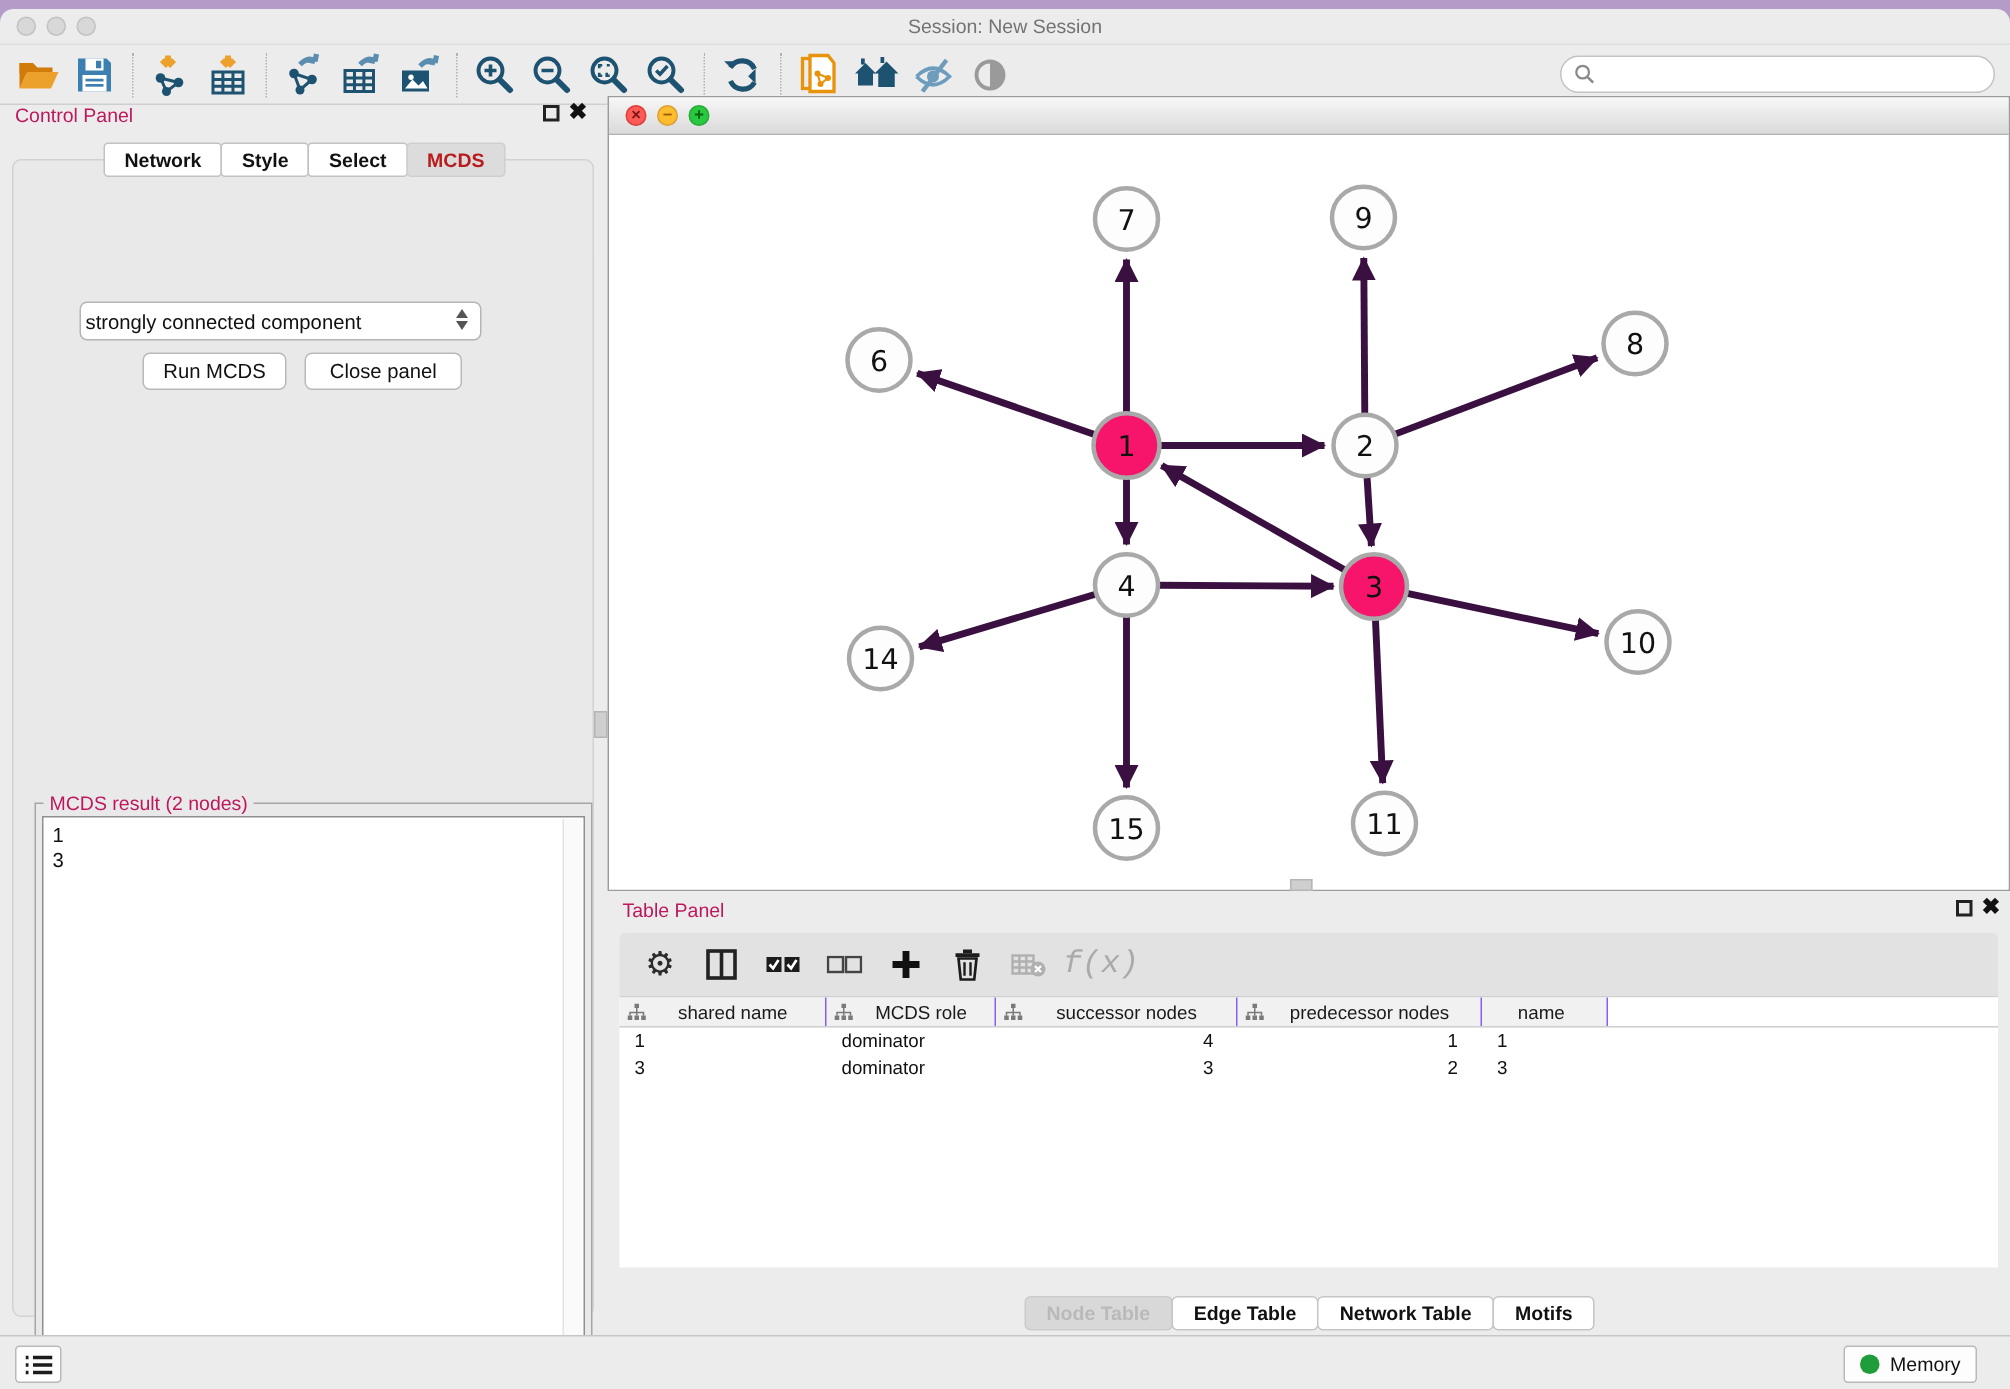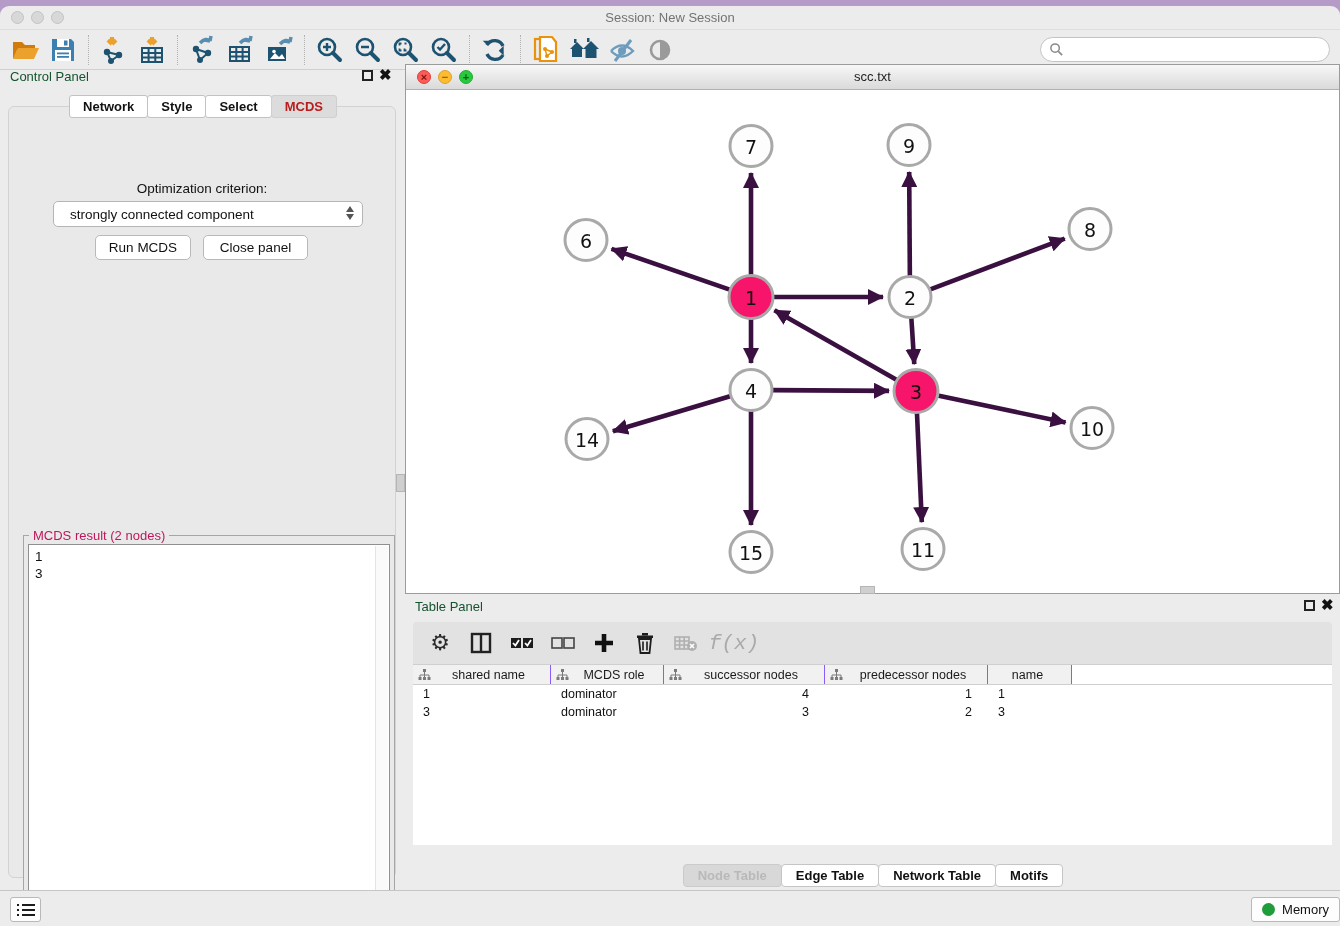--- a/index.html
+++ b/index.html
@@ -19,33 +19,33 @@
              border-top:1px solid #dedede; border-bottom:1px solid #cfcfcf;
              display:flex; align-items:center; padding-left:6px; }
   .ticon { width:38px; height:34px; display:flex; align-items:center; justify-content:center; cursor:default; }
   .tsep { width:1px; height:30px; border-left:1px dotted #b2b2b2; margin:0 6px; }
   .searchbox { position:absolute; right:10px; top:7px; width:290px; height:25px; background:#fff;
                border:1px solid #c3c3c3; border-radius:13px; display:flex; align-items:center; padding-left:8px; }
 
   
   .cpanel { position:absolute; left:0; top:58px; width:405px; height:826px; }
   .panel-head { position:absolute; left:0; top:0; width:100%; height:26px; }
-  .panel-title { position:absolute; left:10px; top:5px; font-size:13px; color:#14532d; }
+  .panel-title { position:absolute; left:10px; top:5px; font-size:13px; color:#be185d; }
   .float-btn { position:absolute; top:6px; width:11px; height:11px; border:2px solid #222; }
   .close-btn { position:absolute; top:3px; font-size:15px; font-weight:bold; color:#111; line-height:16px; }
   .cp-tabs { position:absolute; left:0; top:31px; width:100%; display:flex; justify-content:center; z-index:2; }
   .cp-tab { border:1px solid #c2c2c2; background:#fff; color:#111; font-size:13px; font-weight:bold;
             padding:3px 13px; margin-right:-1px; border-radius:3px; }
   .cp-tab.active { background:#dcdcdc; color:#b91c1c; border-color:#cfcfcf; }
   .cp-box { position:absolute; left:8px; top:42px; width:388px; height:772px;
             background:#e9e9e9; border:1px solid #d2d2d2; border-radius:6px; }
   .opt-label { position:absolute; left:0; top:74px; width:100%; text-align:center; font-size:13.5px; color:#111; }
-  .dropdown { position:absolute; left:44px; top:94px; width:310px; height:26px; background:#fff;
+  .dropdown { position:absolute; left:44px; top:94px; width:268px; height:26px; background:#fff;
               border:1px solid #b5b5b5; border-radius:5px; display:flex; align-items:center;
-              padding-left:16px; font-size:13.5px; color:#111; }
+              padding-left:3px; font-size:13.5px; color:#111; }
   .dd-arrows { position:absolute; right:8px; top:4px; display:flex; flex-direction:column; gap:2px; }
   .tri-up { width:0; height:0; border-left:4px solid transparent; border-right:4px solid transparent; border-bottom:6px solid #555; }
   .tri-dn { width:0; height:0; border-left:4px solid transparent; border-right:4px solid transparent; border-top:6px solid #555; }
   .cp-btn { position:absolute; top:128px; height:25px; background:#fff; border:1px solid #b9b9b9;
             border-radius:5px; font-size:13.5px; color:#111; text-align:center; line-height:23px; }
   .result-group { position:absolute; left:14px; top:428px; width:372px; height:383px;
                   border:1px solid #a6a6a6; background:#e9e9e9; }
   .result-legend { position:absolute; left:5px; top:-8px; background:#e9e9e9; padding:0 4px; font-size:13px; color:#be185d; }
   .result-area { position:absolute; left:4px; top:8px; right:4px; bottom:4px; background:#fff; border:1px solid #8f8f8f; }
   .result-lines { padding:3px 6px; font-size:13.5px; color:#111; line-height:17px; }
@@ -245,21 +245,20 @@
       <div class="float-btn" style="left:362px"></div>
       <div class="close-btn" style="left:379px">✖</div>
     </div>
     <div class="cp-tabs" id="cp-tabs">
         <div class="cp-tab">Network</div>
         <div class="cp-tab">Style</div>
         <div class="cp-tab">Select</div>
         <div class="cp-tab active">MCDS</div>
       </div>
     <div class="cp-box">
-      <div class="opt-label">Optimization criterion:</div>
       <div class="dropdown">
         <span>strongly connected component</span>
         <span class="dd-arrows">
             <span class="tri-up"></span>
             <span class="tri-dn"></span>
           </span>
       </div>
       <div class="cp-btn" style="left:86px;width:96px">Run MCDS</div>
       <div class="cp-btn" style="left:194px;width:105px">Close panel</div>
       <div class="result-group">
@@ -273,21 +272,20 @@
         </div>
       </div>
     </div>
   </div>
 
   <div class="netwin">
     <div class="net-titlebar">
       <div class="net-dot" style="left:11px;background:#fc5b57;border:1px solid #df3e39;color:#7a1513">×</div>
       <div class="net-dot" style="left:32px;background:#fdbc2e;border:1px solid #de9f34;color:#985d00">−</div>
       <div class="net-dot" style="left:53px;background:#28c840;border:1px solid #27aa35;color:#0a630c">+</div>
-      <div class="net-title">scc.txt</div>
     </div>
     <div class="net-canvas">
       <svg id="graph-svg" width="933" height="503" viewBox="0 0 933 503">
         <defs>
           <marker id="arrowhead" markerUnits="userSpaceOnUse" markerWidth="18" markerHeight="16" refX="15" refY="8" orient="auto">
             <path id="arrowhead-path" d="M0,0 L16,8 L0,16 Z" fill="#3a1041"></path>
           </marker>
         </defs>
         <g id="graph-edges">
             <line x1="345" y1="186" x2="345" y2="83" stroke="#3a1041" stroke-width="4.6" marker-end="url(#arrowhead)"></line>
@@ -498,19 +496,19 @@
   </div>
 
   <div class="statusbar">
     <div class="sb-btn" style="left:10px;width:31px">
       <svg width="18" height="14" viewBox="0 0 18 14">
           <g stroke="#1c1c1c" stroke-width="2.2">
             <path d="M0 2 h2 M5 2 h13 M0 7 h2 M5 7 h13 M0 12 h2 M5 12 h13"></path>
           </g>
         </svg>
     </div>
-    <div class="sb-btn" style="right:0;padding:0 10px">
+    <div class="sb-btn" style="right:22px;padding:0 10px">
       <span class="mem-dot"></span>
       <span class="mem-label">Memory</span>
     </div>
   </div>
 
 </div>
 
 </body></html>

